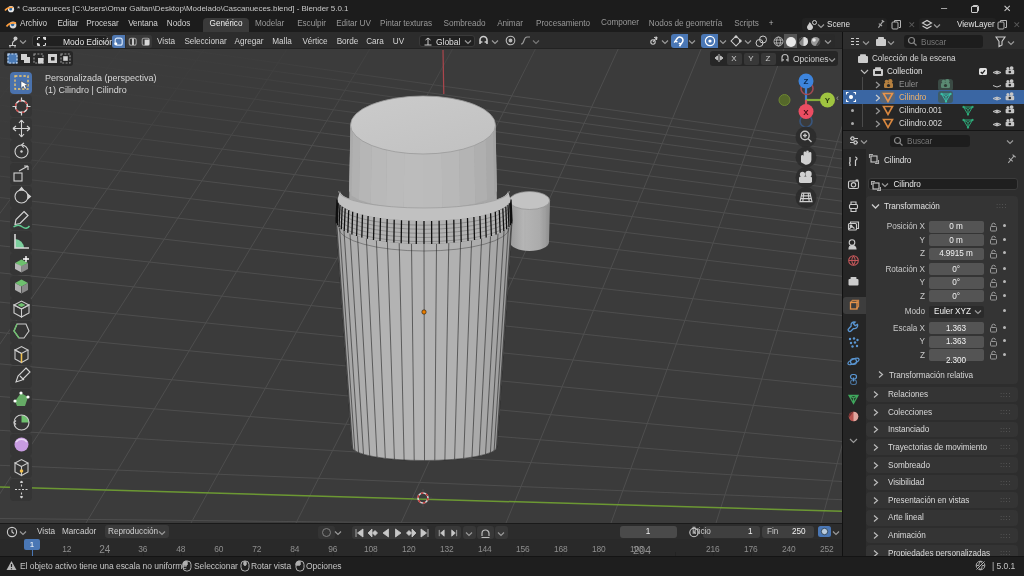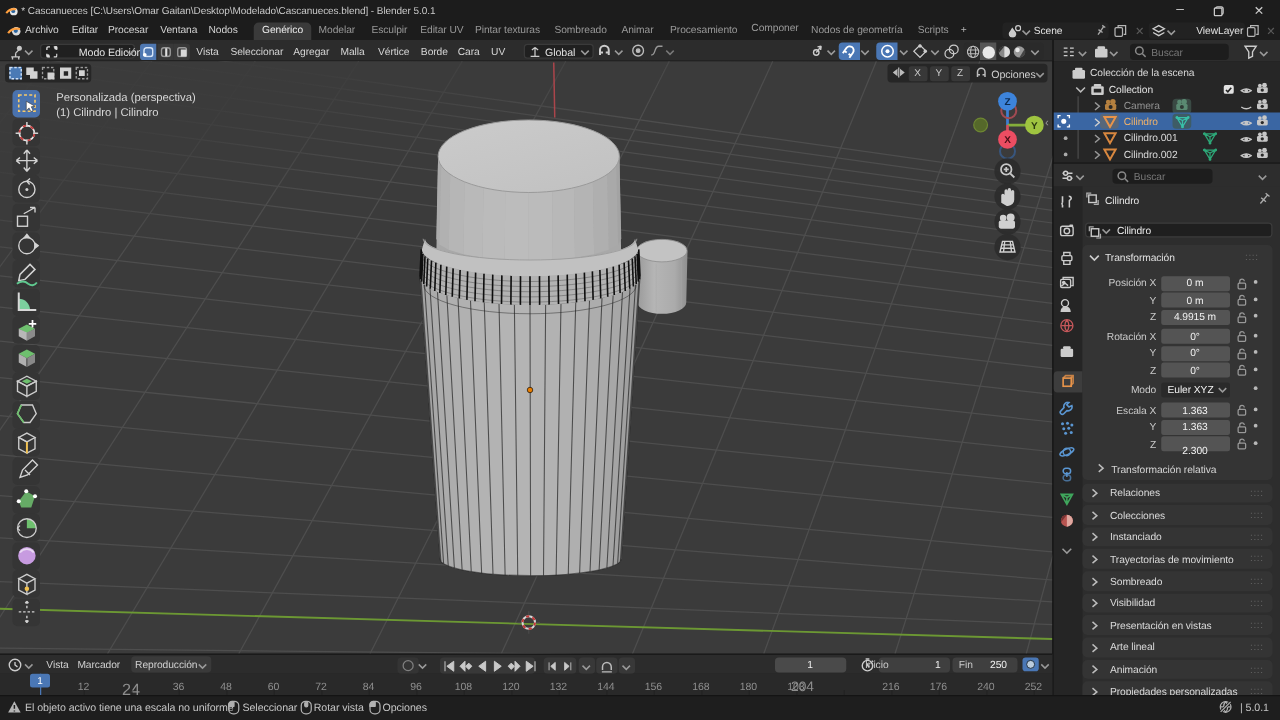--- a/index.html
+++ b/index.html
@@ -815,21 +815,21 @@
 <div class="abs" style="left:883px;top:79px">
     <svg width="11" height="11" viewBox="0 0 11 11" style="">
       <g fill="#b5803f">
         <circle cx="3.5" cy="2.6" r="1.8"></circle>
         <circle cx="7.3" cy="2.3" r="2.2"></circle>
         <rect x="1" y="4" width="9" height="5" rx="1.2"></rect>
         <circle cx="5.5" cy="6.5" r="1.6" fill="#282828"></circle>
       </g>
     </svg>
   </div>
-<div class="t" style="left:899px;top:80px;color:#909090">Camera</div>
+<div class="t" style="left:899px;top:80px;color:#909090">Euler</div>
 <div class="abs" style="left:938px;top:78.5px;width:15px;height:12px;background:#3a4a44;border-radius:3px"></div>
 <div class="abs" style="left:940px;top:79px">
     <svg width="11" height="11" viewBox="0 0 11 11" style="">
       <g fill="#5a8a72">
         <circle cx="3.5" cy="2.6" r="1.8"></circle>
         <circle cx="7.3" cy="2.3" r="2.2"></circle>
         <rect x="1" y="4" width="9" height="5" rx="1.2"></rect>
         <circle cx="5.5" cy="6.5" r="1.6" fill="#2f3a35"></circle>
       </g>
     </svg>
@@ -1511,21 +1511,21 @@
     </svg>
   </div>
 <div class="abs" style="left:832px;top:529px">
     <svg width="8" height="8" viewBox="0 0 8 8" style="">
       <path d="M 1,2.5 L 4,5.5 L 7,2.5" stroke="#999" stroke-width="1.2" fill="none"></path>
     </svg>
   </div>
 <div class="abs" style="left:0;top:539px;width:842px;height:17px;background:#292929"></div>
 <div class="t" style="left:66.8px;top:543.5px;transform:translateX(-50%);color:#8e8e8e;font-size:8.4px">12</div>
 <div class="abs" style="left:66.8px;top:552px;width:1px;height:4px;background:#232323"></div>
-<div class="t" style="left:104.8px;top:543.5px;transform:translateX(-50%);color:#8e8e8e;font-size:13px">24</div>
+<div class="t" style="left:104.8px;top:543.5px;transform:translateX(-50%);color:#8e8e8e;font-size:10px">24</div>
 <div class="abs" style="left:104.8px;top:552px;width:1px;height:4px;background:#232323"></div>
 <div class="t" style="left:142.8px;top:543.5px;transform:translateX(-50%);color:#8e8e8e;font-size:8.4px">36</div>
 <div class="abs" style="left:142.8px;top:552px;width:1px;height:4px;background:#232323"></div>
 <div class="t" style="left:180.8px;top:543.5px;transform:translateX(-50%);color:#8e8e8e;font-size:8.4px">48</div>
 <div class="abs" style="left:180.8px;top:552px;width:1px;height:4px;background:#232323"></div>
 <div class="t" style="left:218.8px;top:543.5px;transform:translateX(-50%);color:#8e8e8e;font-size:8.4px">60</div>
 <div class="abs" style="left:218.8px;top:552px;width:1px;height:4px;background:#232323"></div>
 <div class="t" style="left:256.8px;top:543.5px;transform:translateX(-50%);color:#8e8e8e;font-size:8.4px">72</div>
 <div class="abs" style="left:256.8px;top:552px;width:1px;height:4px;background:#232323"></div>
 <div class="t" style="left:294.8px;top:543.5px;transform:translateX(-50%);color:#8e8e8e;font-size:8.4px">84</div>

